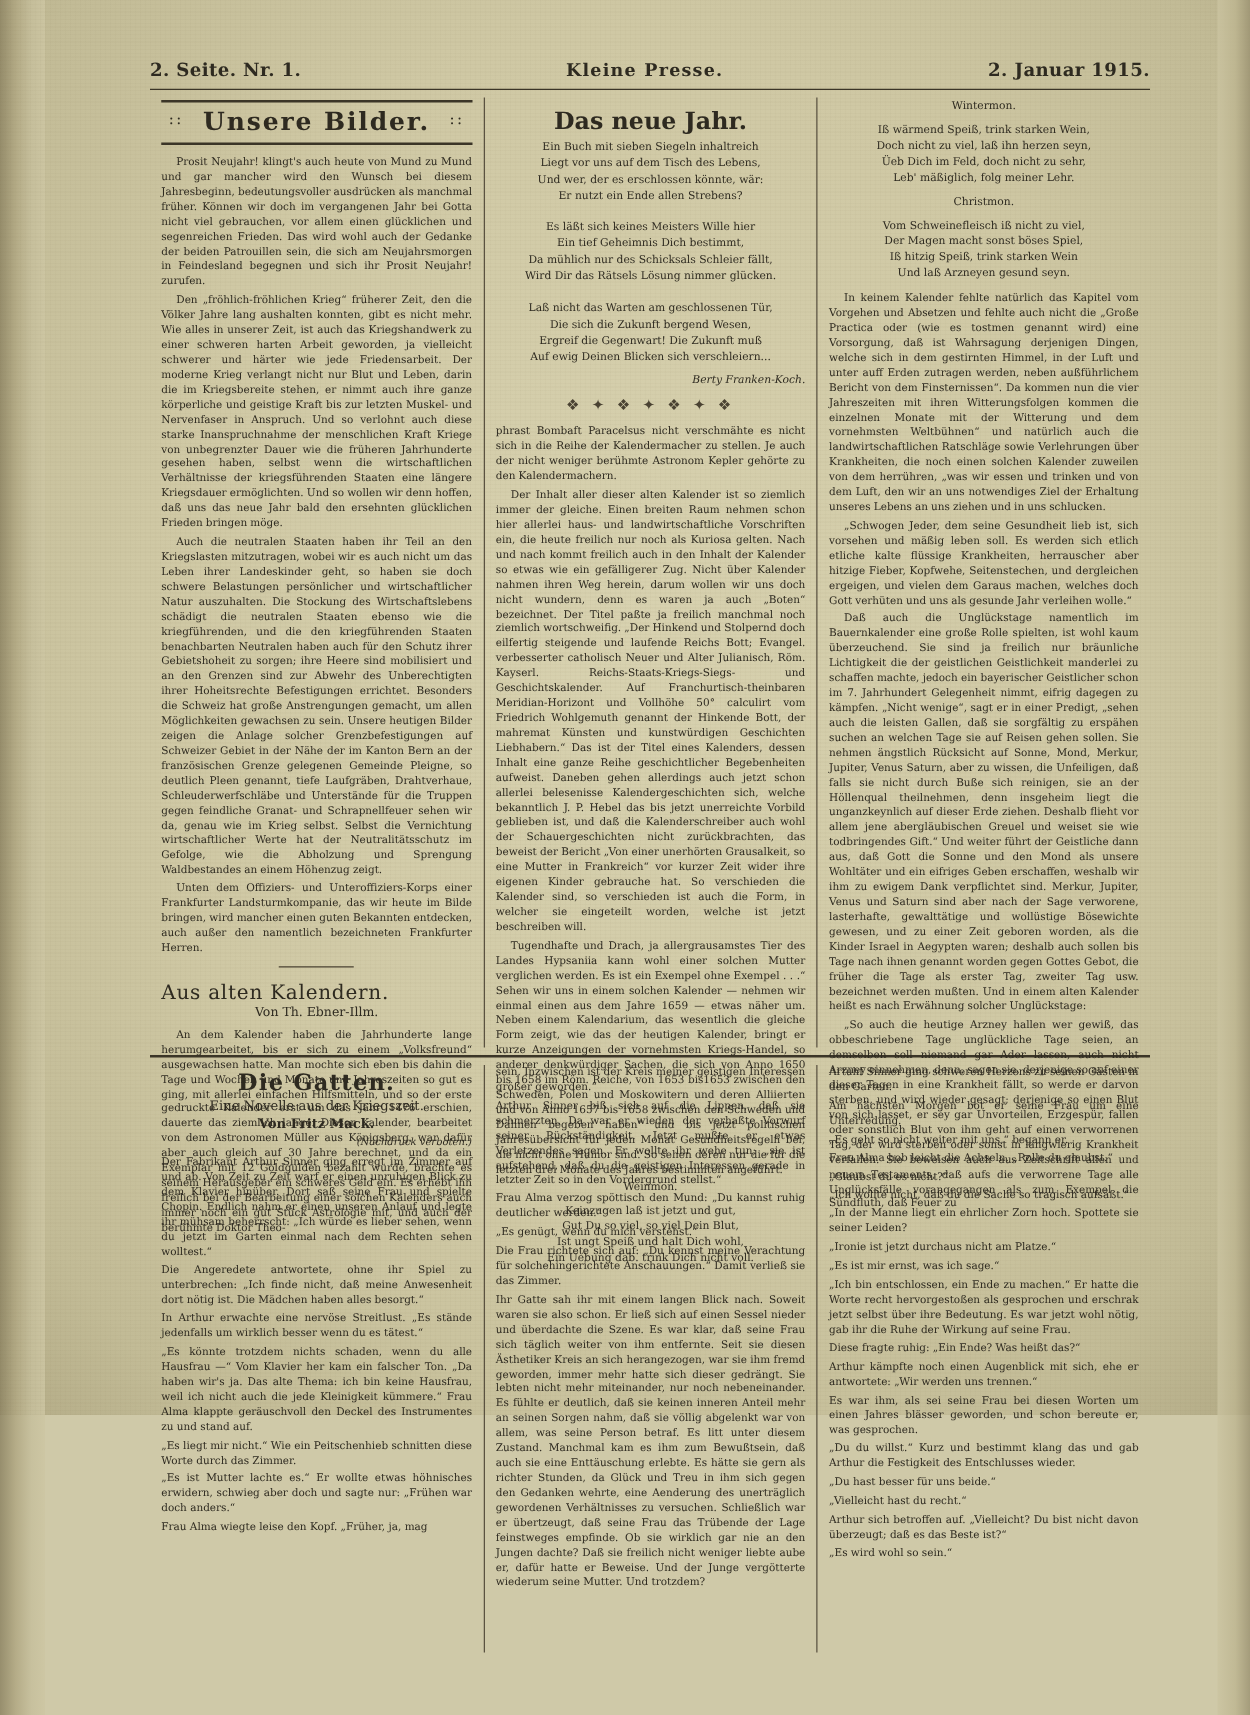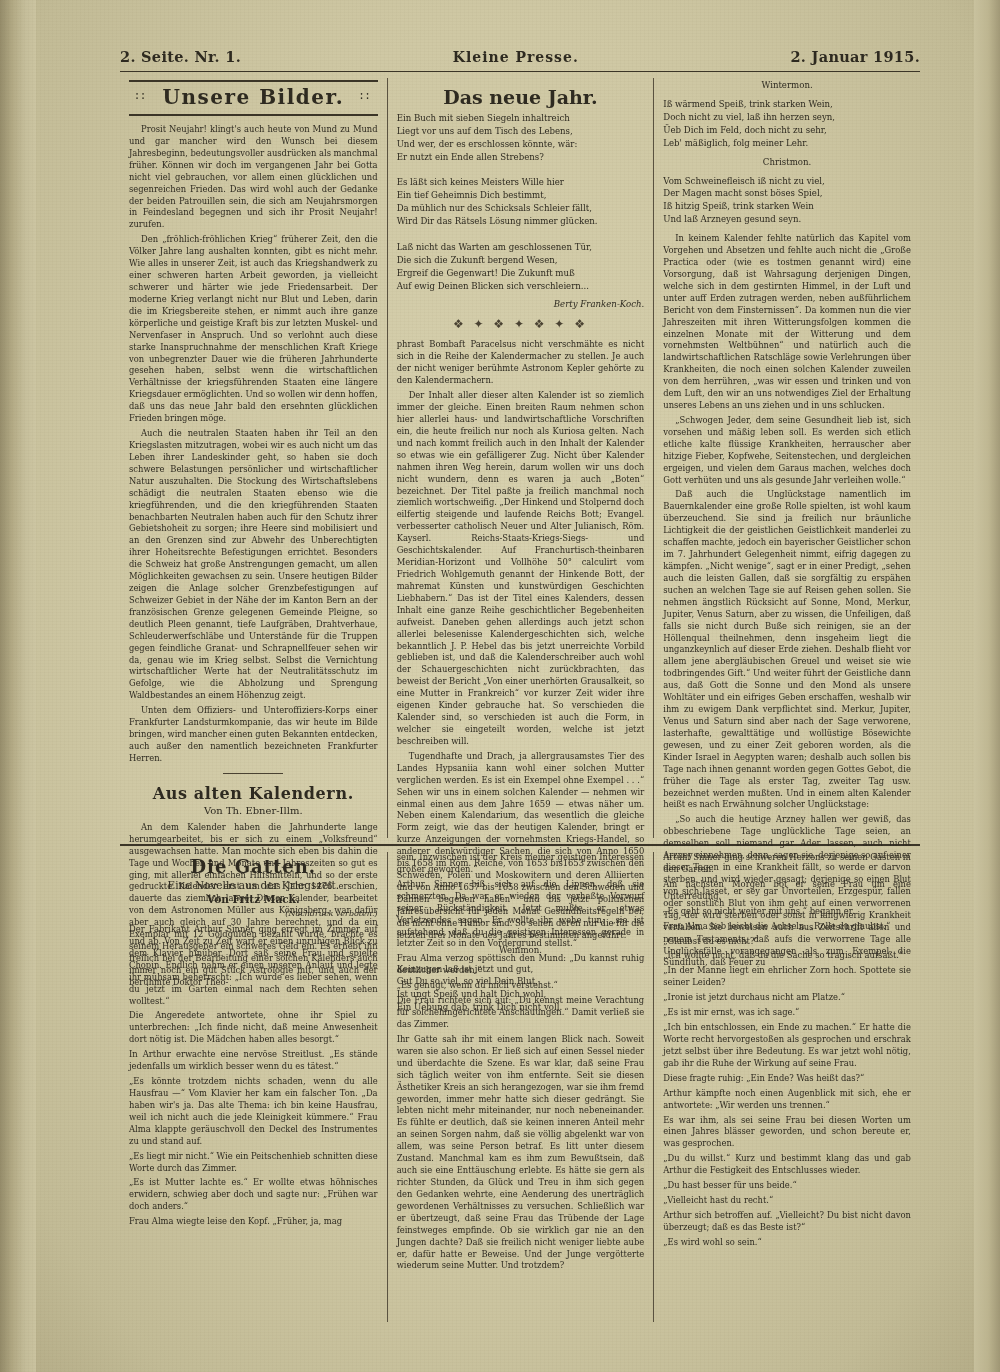--- a/index.html
+++ b/index.html
@@ -6,21 +6,21 @@
   body{
     width:1000px;height:1372px;
     background:#cfc9a8;
     font-family:"DejaVu Serif", serif;
     color:#2e2a20;
     overflow:hidden;
   }
   
   .paper{
     position:absolute;
-    left:0;top:0;width:1000px;height:1372px;
+    left:0;top:0;width:1000px;height:1132px;
     background:
       radial-gradient(ellipse at 50% 45%, #d8d2b0 0%, #cfc8a4 55%, #c2bb96 85%, #b3ab86 100%);
   }
   .paper:before{
     content:"";
     position:absolute;left:0;top:0;width:36px;height:1372px;
     background:linear-gradient(to right,#8d8463 0%, #b0a782 35%, #c6bf9c 70%, #cdc6a3 100%);
     opacity:.85;
   }
   .paper:after{
@@ -92,35 +92,35 @@
     font-size:8.4px;
     line-height:1.42;
     text-align:justify;
     text-justify:inter-word;
     margin:0 0 3px;
     hyphens:auto;
     word-spacing:-.2px;
   }
   .p.ind{text-indent:12px;}
   .verse{
-    font-size:8.6px;line-height:1.5;text-align:left;margin:0 0 7px;
+    font-size:8.6px;line-height:1.5;text-align:center;margin:0 0 7px;
   }
   .verse .ln{display:block;}
   .sig{
     text-align:right;font-size:8.6px;font-style:italic;margin:2px 0 8px;
   }
   .sig.center{text-align:center;font-style:normal;}
   .orn{
     text-align:center;font-size:12px;letter-spacing:3px;margin:6px 0 8px;color:#4a4232;
   }
   .shortrule{
     width:60px;border-top:1px solid #4a4232;margin:8px auto;
   }
   .sub-h{
-    text-align:center;font-weight:bold;font-size:16px;margin:10px 0 2px;letter-spacing:.6px;
+    text-align:left;font-weight:normal;font-size:16px;margin:10px 0 2px;letter-spacing:.6px;
   }
   .sub-h2{
     text-align:center;font-size:10px;margin:2px 0 6px;
   }
   
   .feuilleton{
     border-top:2px solid #3b3527;
     margin-top:6px;
     padding-top:6px;
     height:470px;

